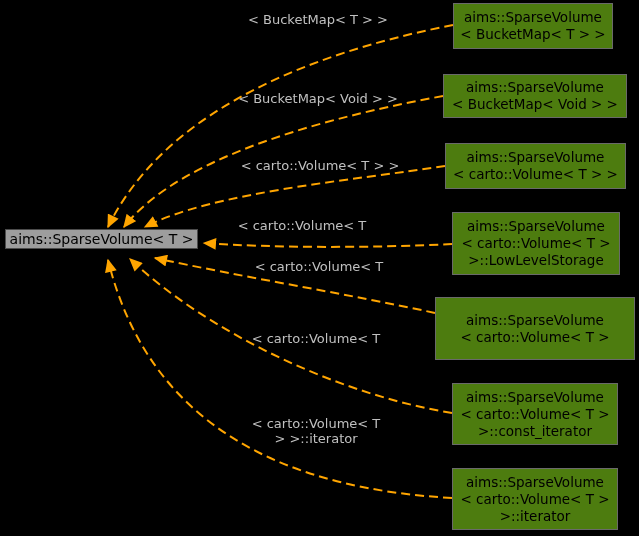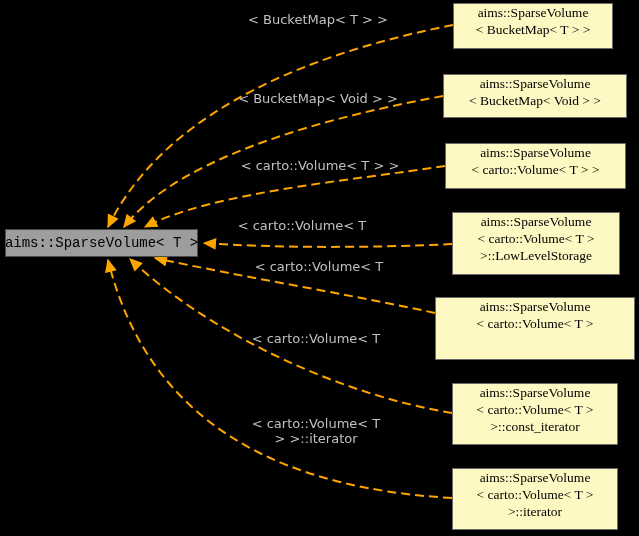--- a/index.html
+++ b/index.html
@@ -3,36 +3,36 @@
 <meta charset="utf-8">
 <style>
   html,body{margin:0;padding:0;background:#000;}
   .canvas{
     position:relative;width:639px;height:536px;background:#000000;
     font-family:"DejaVu Sans","Liberation Sans",sans-serif;overflow:hidden;
   }
   .edges-layer{position:absolute;left:0;top:0;width:639px;height:536px;}
   .edge{fill:none;stroke:#ffa500;stroke-width:2;stroke-dasharray:9 5;}
   .node{
-    position:absolute;box-sizing:border-box;background:#fef9c3;
+    position:absolute;box-sizing:border-box;background:#4d7c0f;
     border:1.5px solid #6a6a6a;color:#000000;
-    display:flex;flex-direction:column;align-items:center;
-    font-size:13.5px;line-height:17px;text-align:center;white-space:nowrap;font-family:Liberation Serif, serif;
+    display:flex;flex-direction:column;align-items:center;justify-content:center;
+    font-size:13.5px;line-height:17px;text-align:center;white-space:nowrap;
   }
   .node-root{
     position:absolute;box-sizing:border-box;background:#9d9d9d;
     border:1.5px solid #4c4c4c;color:#000000;
     display:flex;align-items:center;justify-content:center;
     font-size:14px;text-align:center;white-space:nowrap;
   }
   .edge-label{
     position:absolute;transform:translate(-50%,-50%);
     color:#c0c0c0;font-size:13px;line-height:15px;text-align:center;white-space:nowrap;
   }
-  .root-pos{left:5px;top:229px;width:193px;height:28px;font-family:Liberation Mono, monospace;}
+  .root-pos{left:5px;top:229px;width:193px;height:20px;}
   .n1{left:453px;top:3px;width:160px;height:46px;}
   .n2{left:443px;top:74px;width:184px;height:44px;}
   .n3{left:445px;top:143px;width:181px;height:46px;}
   .n4{left:452px;top:212px;width:168px;height:63px;}
   .n5{left:435px;top:297px;width:200px;height:63px;}
   .n6{left:452px;top:383px;width:166px;height:62px;}
   .n7{left:452px;top:468px;width:166px;height:62px;}
   .l1{left:318px;top:19px;}
   .l2{left:318px;top:98px;}
   .l3{left:320px;top:165px;}

